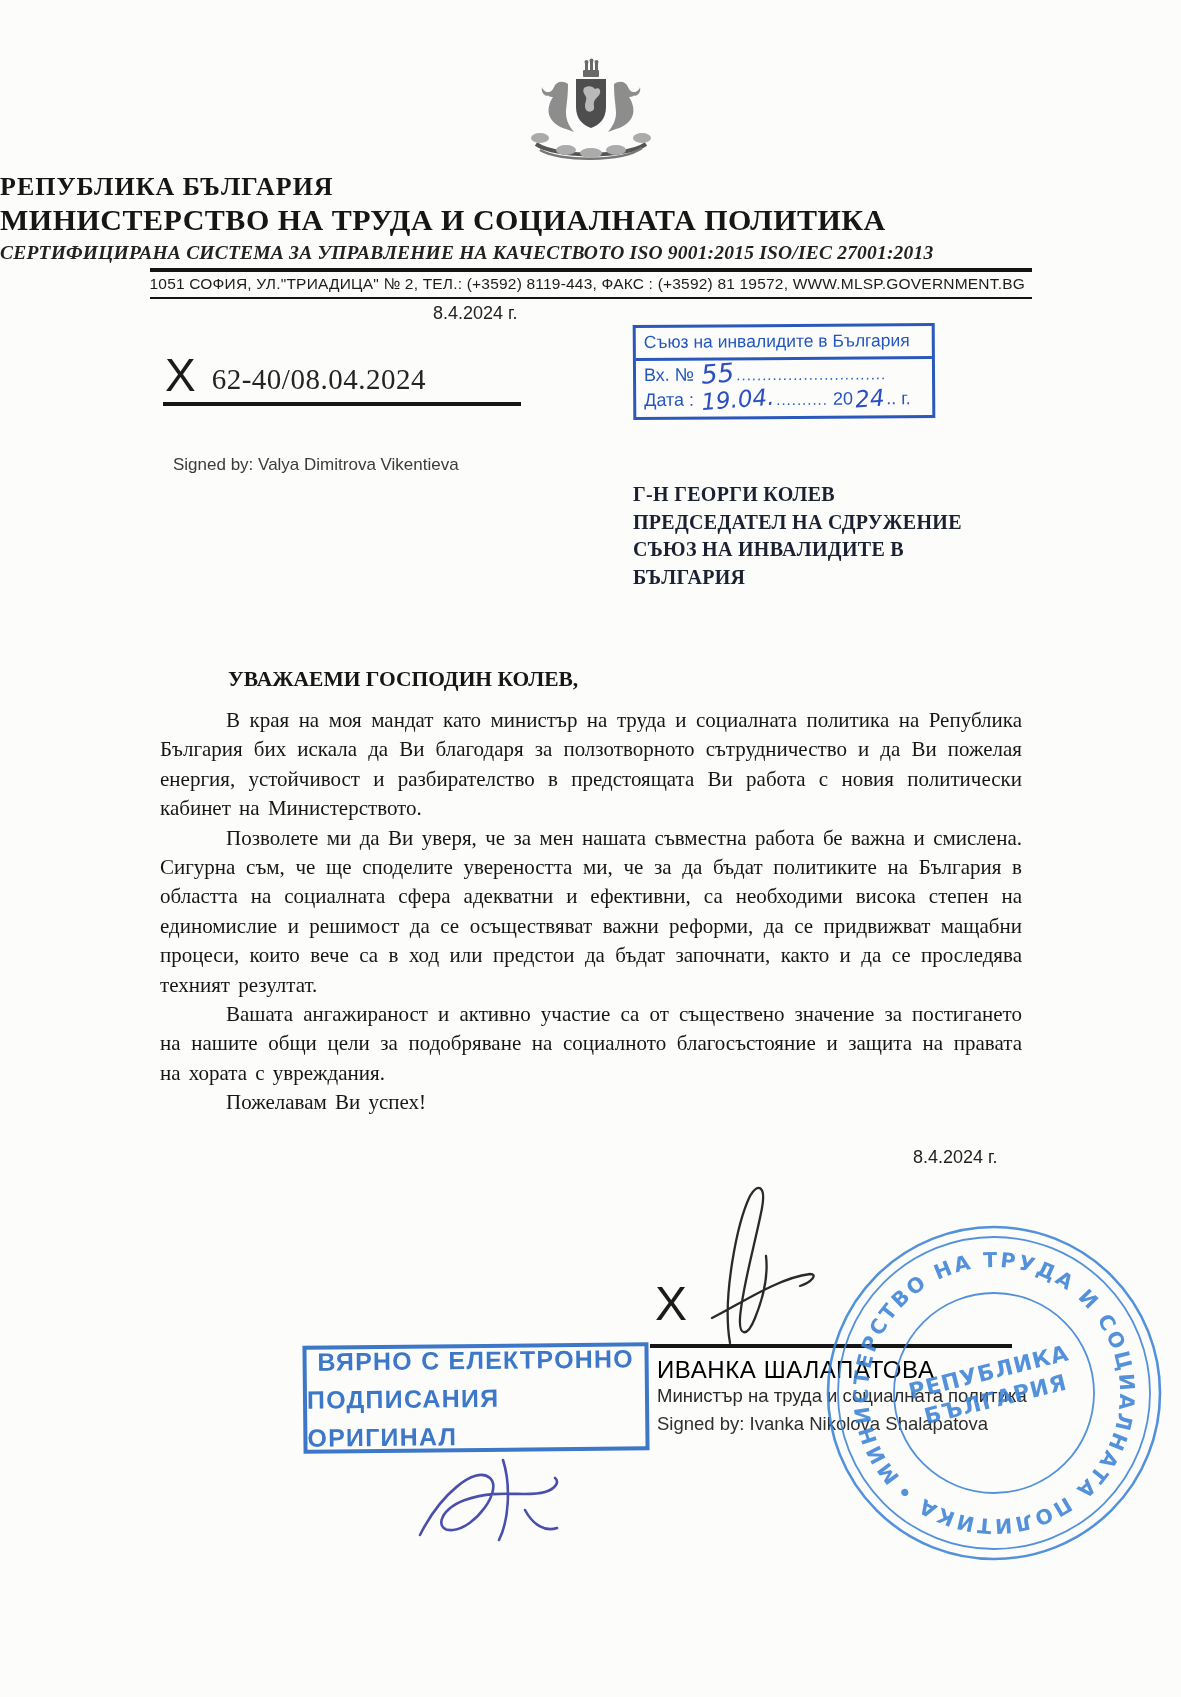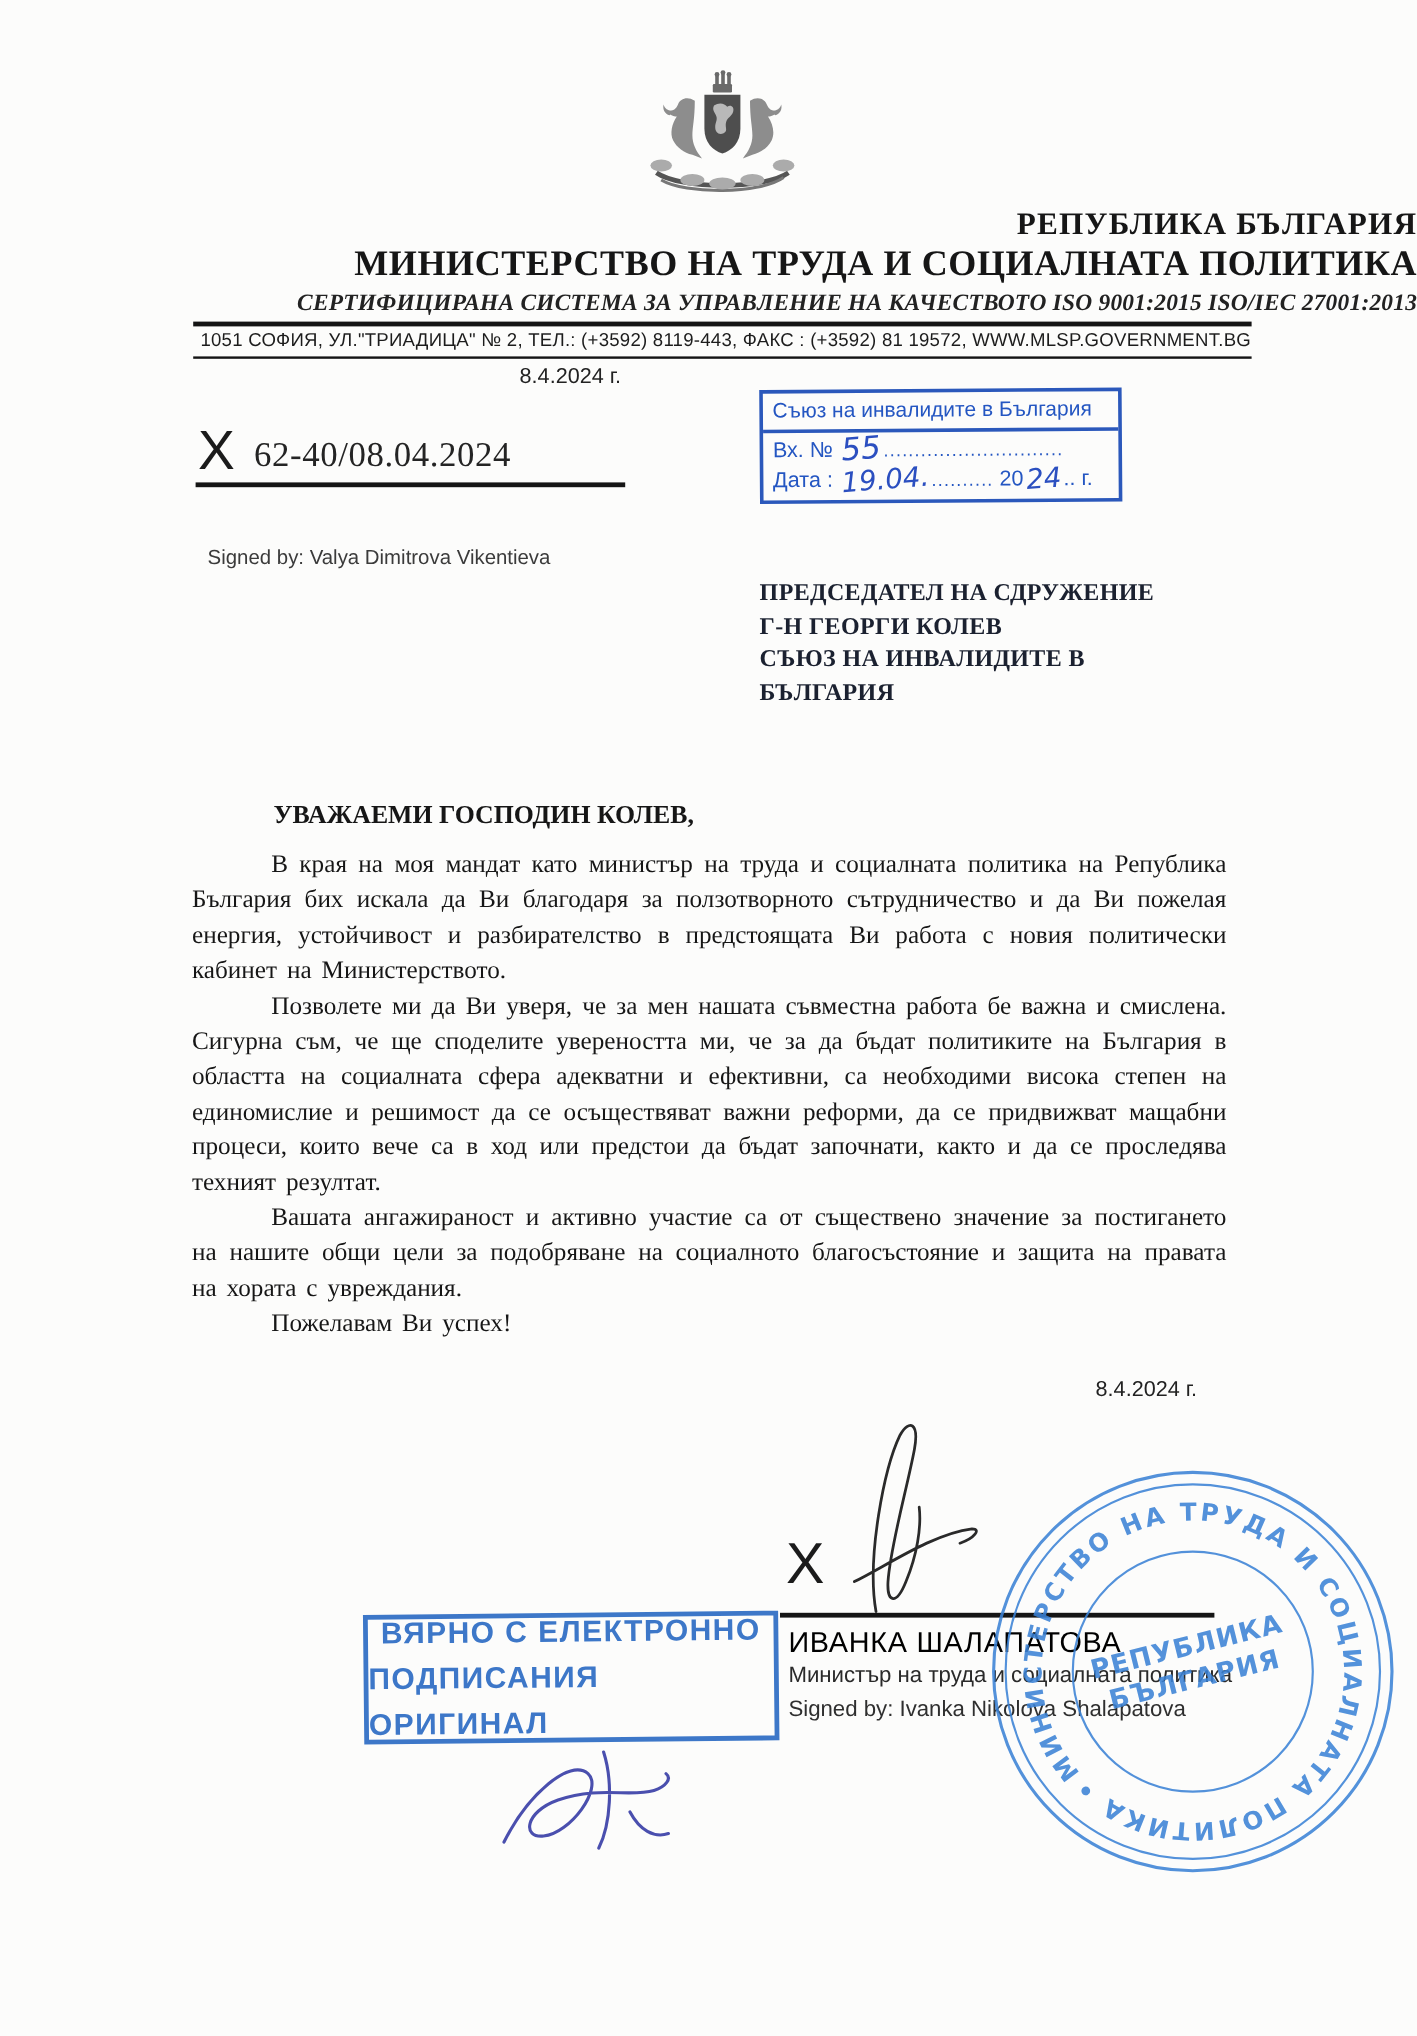--- a/index.html
+++ b/index.html
@@ -9,22 +9,21 @@
     width:1181px;height:1697px;
     margin:0 auto;
     background:#fcfcfb;
     overflow:hidden;
     font-family:"Liberation Serif", serif;
     color:#141414;
   }
   
   .header{
     position:absolute;top:58px;left:0;right:0;
-    text-align:right;
-    padding-left:22px;
+    text-align:left;
   }
   .coat{display:block;margin:0 auto;}
   .h-republic{
     font-family:"Liberation Serif", serif;
     font-weight:bold;font-size:26px;letter-spacing:1px;color:#161616;
     margin-top:2px;
   }
   .h-ministry{
     font-family:"Liberation Serif", serif;
     font-weight:bold;font-size:30px;letter-spacing:.5px;color:#161616;
@@ -208,22 +207,22 @@
       <span class="handwrite">55</span><span class="dots">.............................</span>
     </div>
     <div class="intake-row">
       <span>Дата :</span>
       <span class="handwrite small">19.04.</span><span class="dots">..........</span>
       <span>20</span><span class="handwrite small">24</span><span>.. г.</span>
     </div>
   </div>
 
   <div class="recipient">
+    <div>Г-Н ГЕОРГИ КОЛЕВ</div>
     <div>ПРЕДСЕДАТЕЛ НА СДРУЖЕНИЕ</div>
-    <div>Г-Н ГЕОРГИ КОЛЕВ</div>
     <div>СЪЮЗ НА ИНВАЛИДИТЕ В</div>
     <div>БЪЛГАРИЯ</div>
   </div>
 
   <div class="salutation">УВАЖАЕМИ ГОСПОДИН КОЛЕВ,</div>
 
   <div class="body-text">
     <p>В края на моя мандат като министър на труда и социалната политика на Република България бих искала да Ви благодаря за ползотворното сътрудничество и да Ви пожелая енергия, устойчивост и разбирателство в предстоящата Ви работа с новия политически кабинет на Министерството.</p>
     <p>Позволете ми да Ви уверя, че за мен нашата съвместна работа бе важна и смислена. Сигурна съм, че ще споделите увереността ми, че за да бъдат политиките на България в областта на социалната сфера адекватни и ефективни, са необходими висока степен на единомислие и решимост да се осъществяват важни реформи, да се придвижват мащабни процеси, които вече са в ход или предстои да бъдат започнати, както и да се проследява техният резултат.</p>
     <p>Вашата ангажираност и активно участие са от съществено значение за постигането на нашите общи цели за подобряване на социалното благосъстояние и защита на правата на хората с увреждания.</p>

